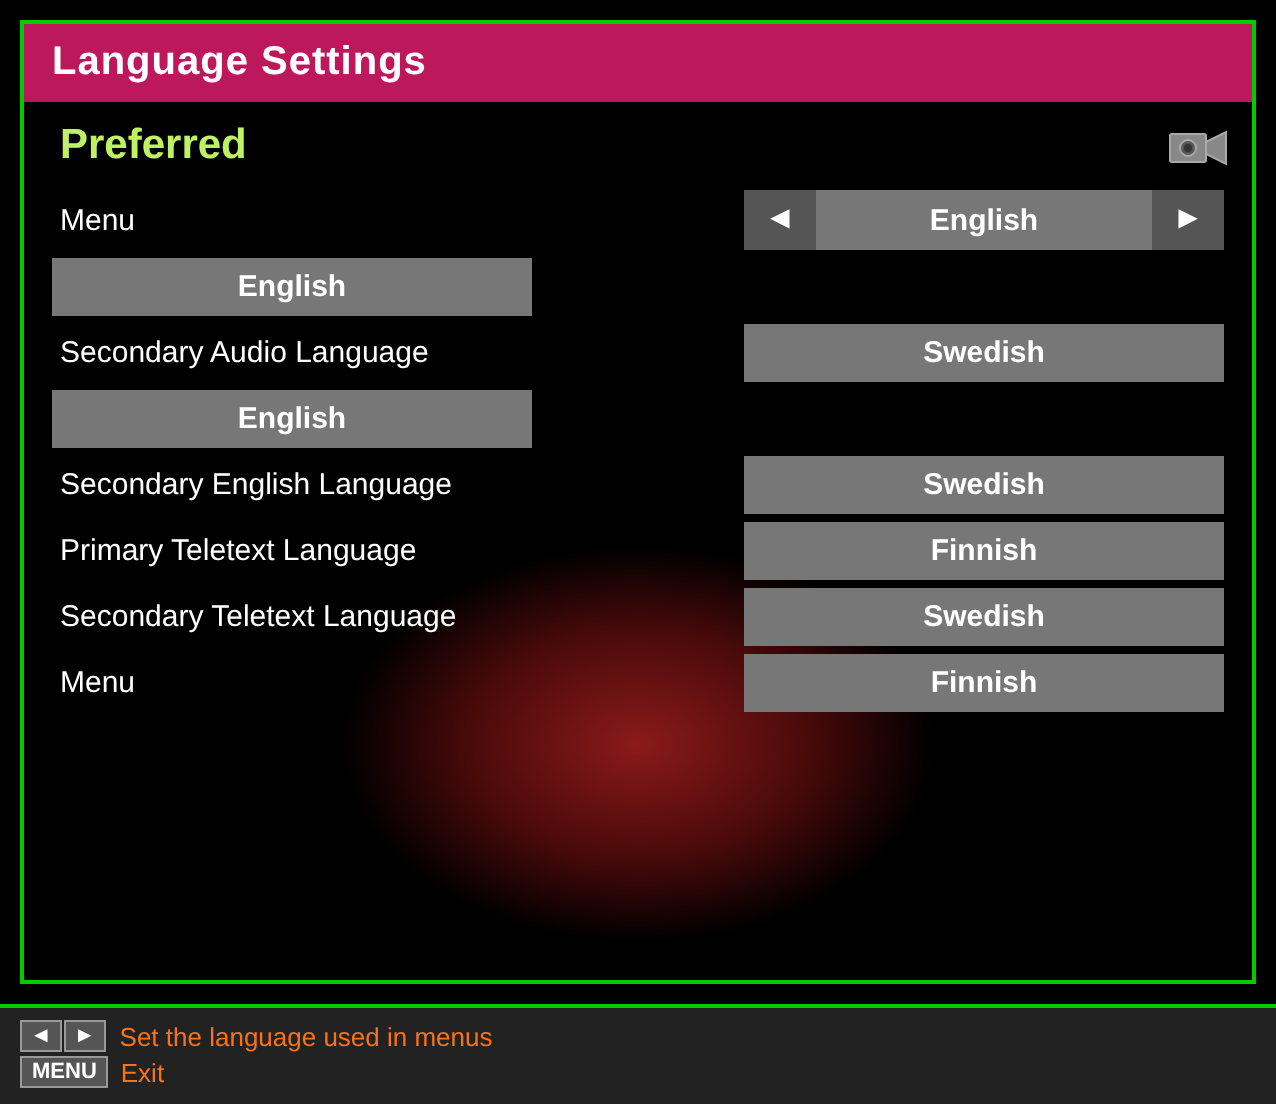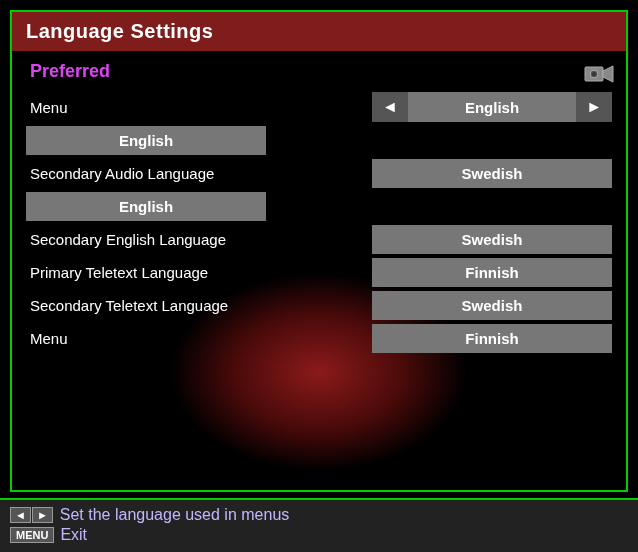--- a/index.html
+++ b/index.html
@@ -27,37 +27,37 @@
     .outer-border {
       position: absolute;
       top: 10px;
       left: 10px;
       right: 10px;
       bottom: 60px;
       border: 2px solid #00cc00;
     }
 
     .title-bar {
-      background: #7f1d1d;
+      background: #be185d;
       padding: 8px 14px;
       font-size: 20px;
       font-weight: bold;
       color: #fff;
       letter-spacing: 0.5px;
     }
 
     .content-area {
       padding: 10px 14px;
       position: relative;
     }
 
     .preferred-label {
-      font-size: 18px;
-      font-weight: bold;
-      color: #d946ef;
+      font-size: 21px;
+      font-weight: bold;
+      color: #bef264;
       margin-bottom: 10px;
       padding-left: 4px;
     }
 
     .icon-area {
       position: absolute;
       top: 12px;
       right: 12px;
     }
 
@@ -153,22 +153,22 @@
       background: #555;
       color: #fff;
       border: 1px solid #999;
       font-size: 11px;
       font-weight: bold;
       padding: 1px 5px;
       margin-right: 6px;
     }
 
     .hint-text {
-      font-size: 16px;
-      color: #c4b5fd;
+      font-size: 13px;
+      color: #f97316;
     }
   </style>
 </head>
 <body>
 
 <div class="bg-gradient"></div>
 
 <div class="outer-border">
   <div class="title-bar">
     <span>Language Settings</span>

